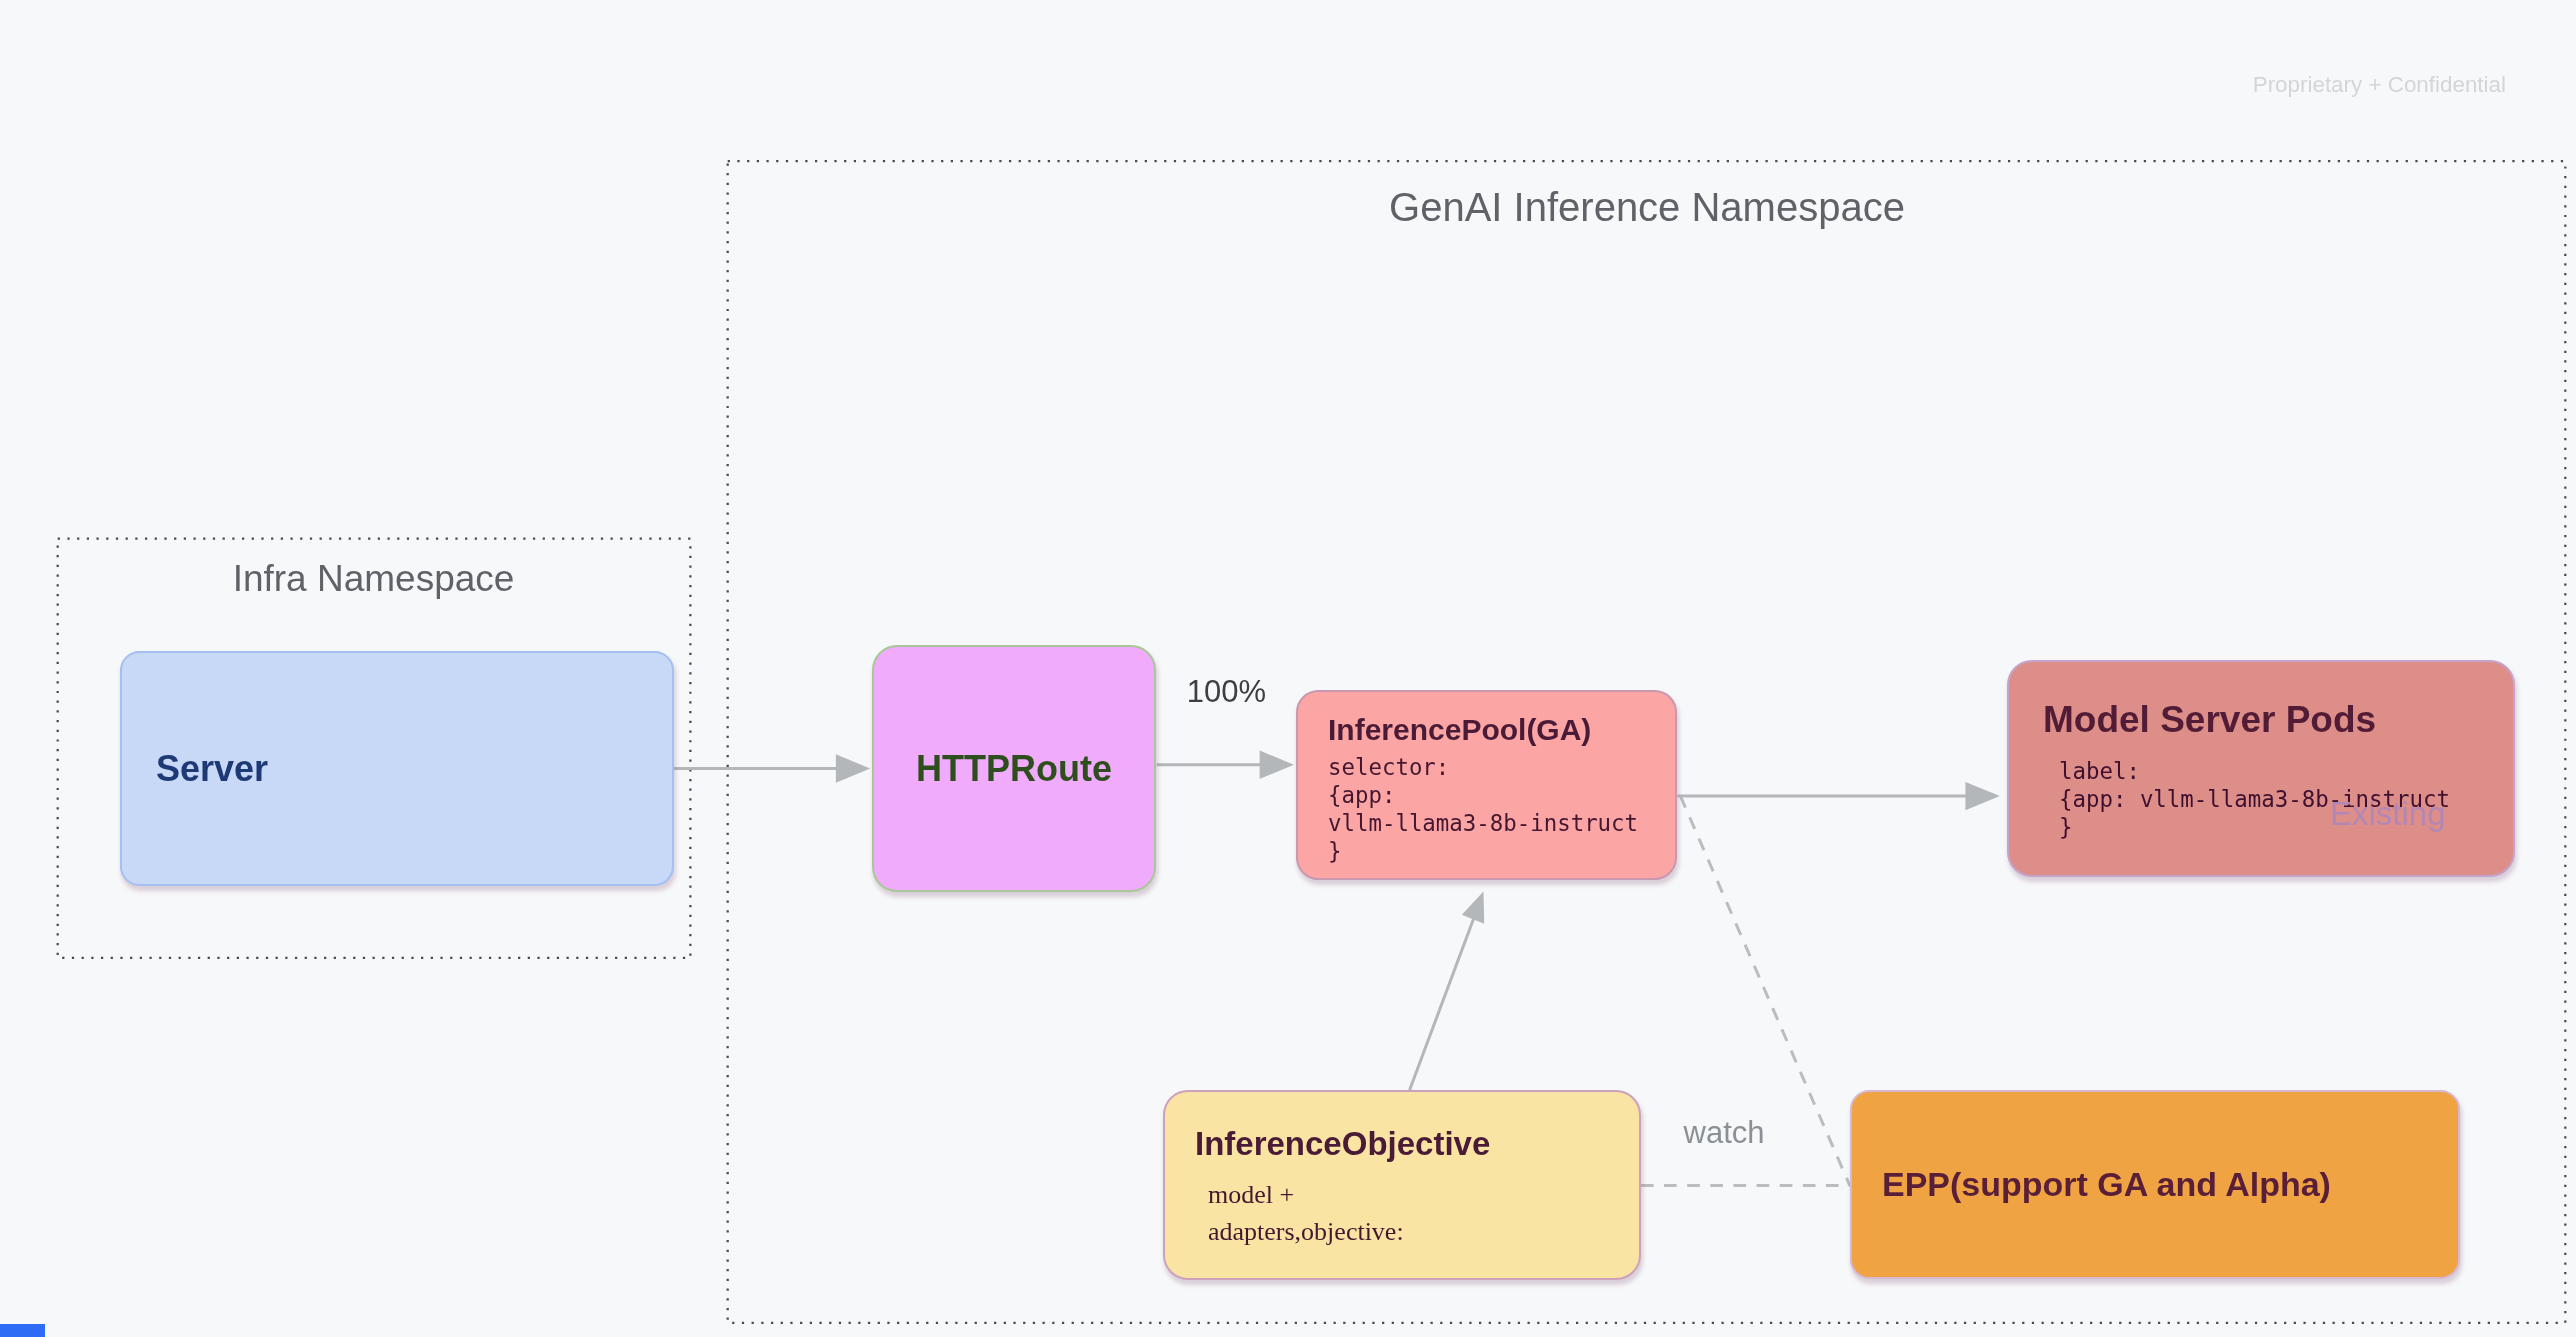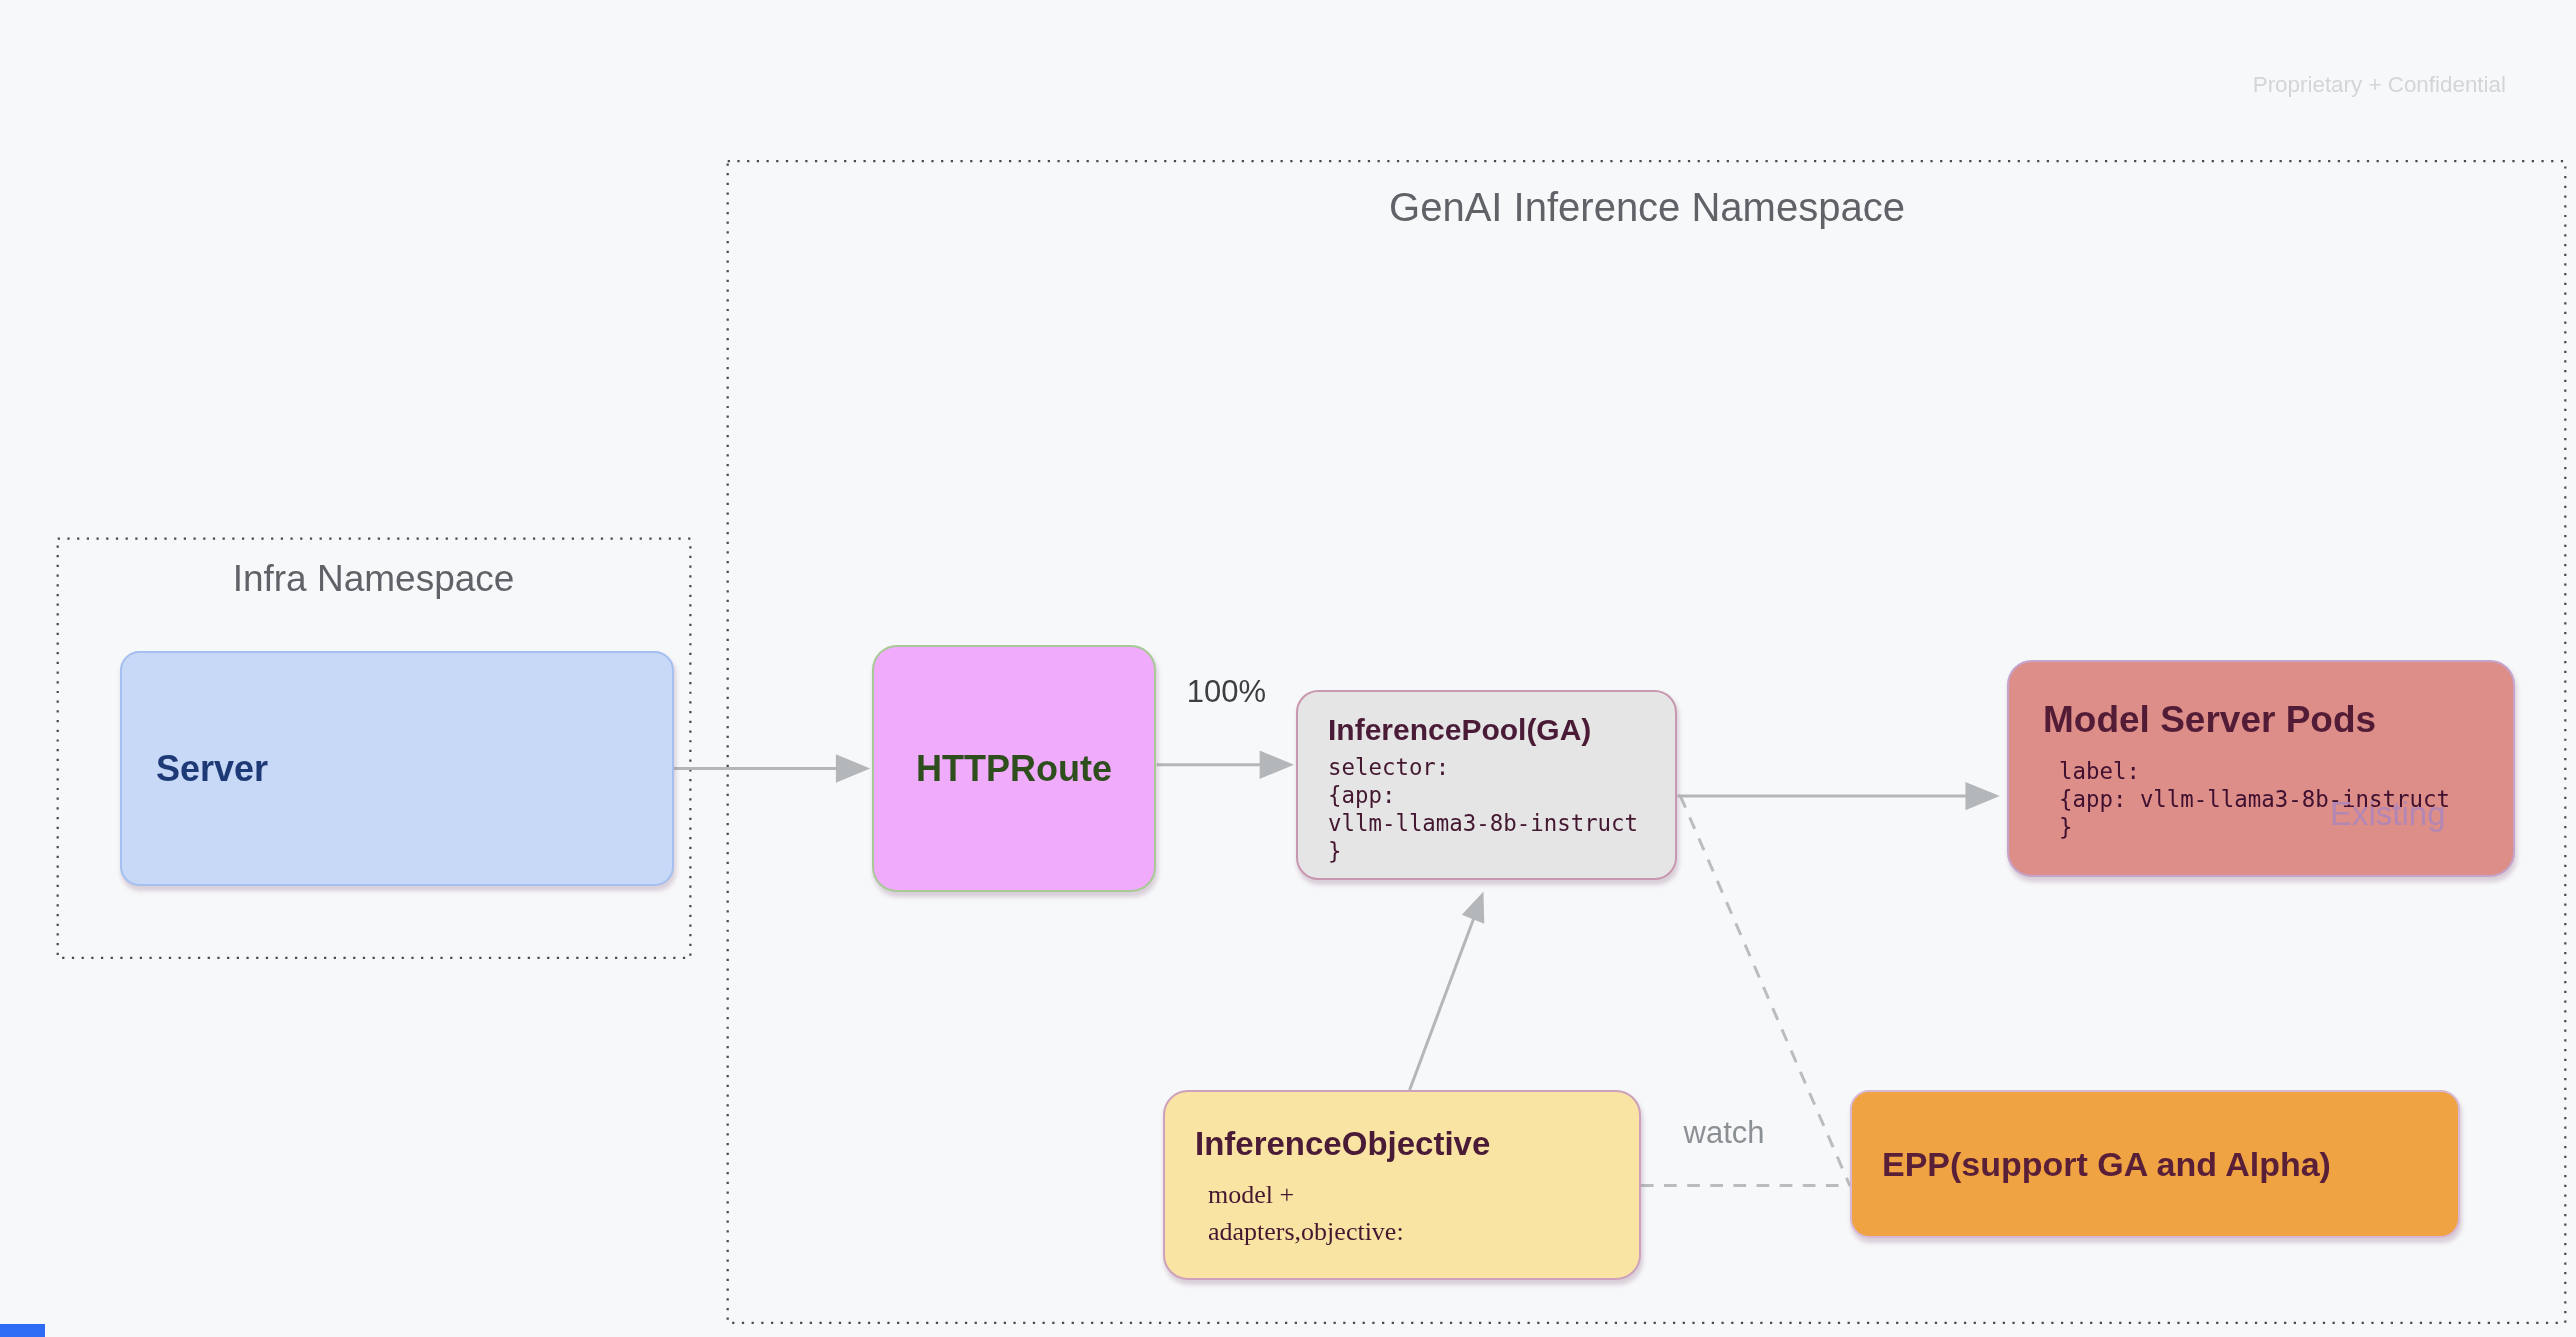--- a/index.html
+++ b/index.html
@@ -27,42 +27,42 @@
   }
   .node-gateway .title{font-size:36px;font-weight:700;color:#1e3a76;}
   .node-httproute{
     left:872px;top:645px;width:284px;height:247px;border-radius:25px;
     background:#f0abfc;border:2.2px solid #a9c898;
     display:flex;align-items:center;justify-content:center;
   }
   .node-httproute .title{font-size:36px;font-weight:700;color:#2f4e1d;}
   .node-pool{
     left:1296px;top:690px;width:381px;height:190px;border-radius:22.4px;
-    background:#e5e5e5;border:2.2px solid #c897b0;
+    background:#fca5a5;border:2.2px solid #c897b0;
     padding:21px 15px 0 30px;
   }
   .node-pool .title{font-size:30px;font-weight:700;color:#4a1b37;margin-bottom:6px;}
   .node-pool .code{font-family:"DejaVu Sans Mono",monospace;font-size:22.4px;line-height:28px;color:#441731;white-space:pre;margin:0;}
   .node-msp{
     left:2007px;top:660px;width:508px;height:217px;border-radius:25px;
     background:#dd8e88;border:2.2px solid #c5a3ca;
     padding:37px 15px 0 34px;
   }
   .node-msp .title{font-size:37px;font-weight:700;color:#521c36;margin-bottom:9px;}
   .node-msp .code{font-family:"DejaVu Sans Mono",monospace;font-size:22.4px;line-height:28px;color:#3f1030;white-space:pre;margin:16px;}
   .node-msp .badge{position:absolute;left:321px;top:133px;font-size:33px;color:#b287b5;}
   .node-io{
     left:1163px;top:1090px;width:478px;height:190px;border-radius:25px;
     background:#fae4a3;border:2.2px solid #cda1bb;
     padding:33px 15px 0 30px;
   }
   .node-io .title{font-size:33px;font-weight:700;color:#4a1b37;margin-bottom:7.5px;}
   .node-io .code{font-family:Liberation Serif, serif;font-size:26px;line-height:37px;color:#441731;white-space:pre;margin:13px;}
   .node-epp{
-    left:1850px;top:1090px;width:610px;height:148px;border-radius:19.4px;
+    left:1850px;top:1090px;width:610px;height:189px;border-radius:19.4px;
     background:#f0a342;border:2.2px solid #d7b8d3;
     display:flex;align-items:center;padding-left:30px;
   }
   .node-epp .title{font-size:34px;font-weight:700;color:#5a1f38;}
   .edge-label{position:absolute;text-align:center;}
   .label-100{left:1163px;top:674px;width:127px;font-size:31px;color:#3c4043;}
   .label-watch{left:1657px;top:1115px;width:134px;font-size:31px;color:#8b9095;}
   .accent-bar{position:absolute;left:0;top:1324px;width:45px;height:13.4px;background:#2e6cf5;}
 </style>
 </head>

